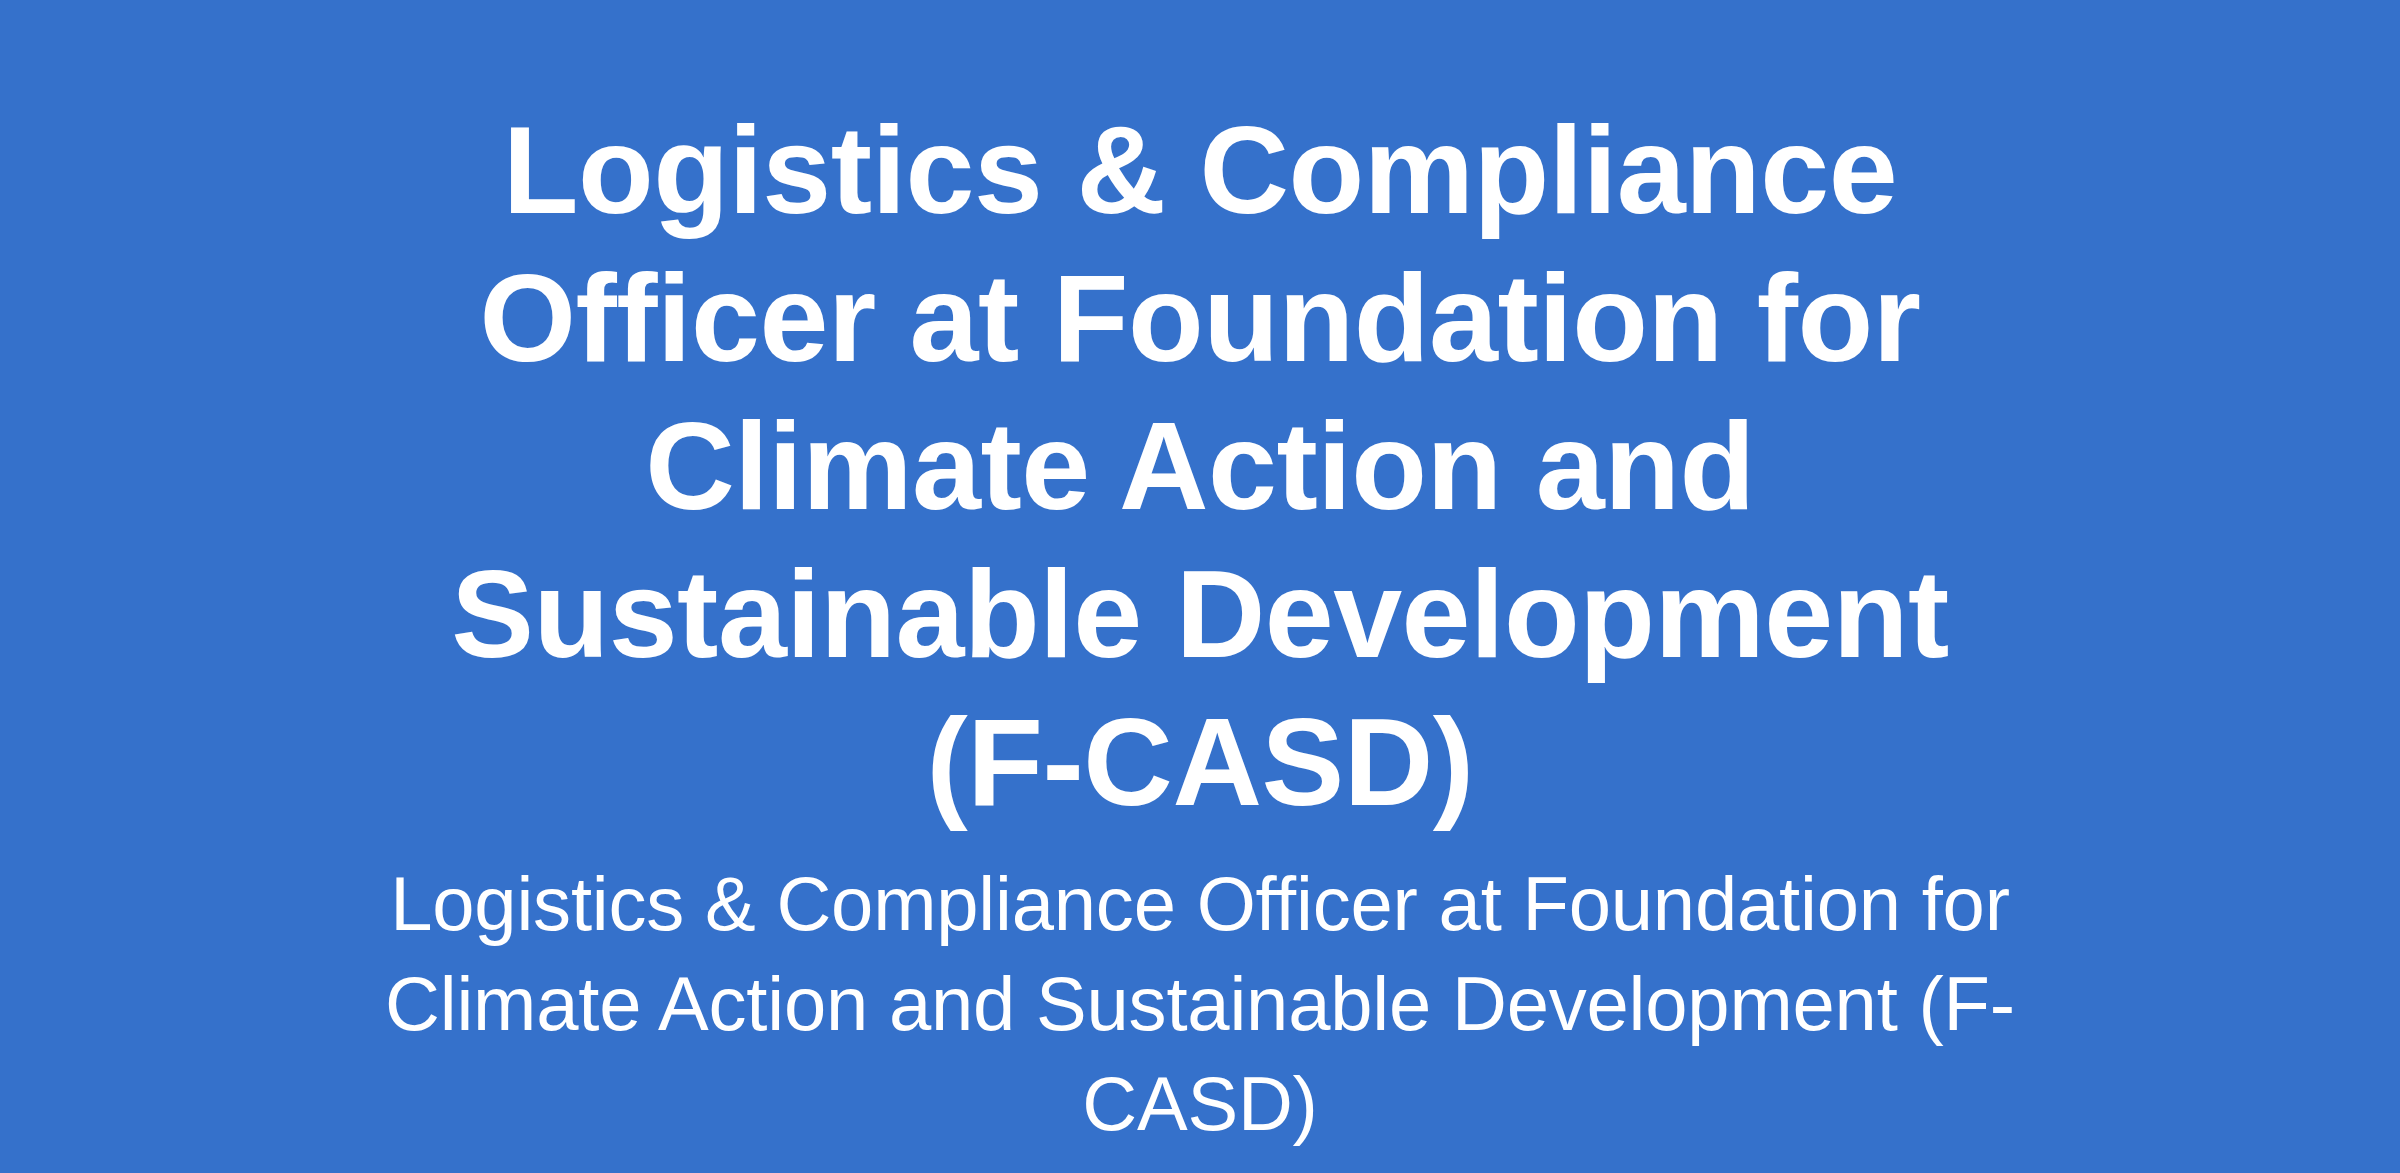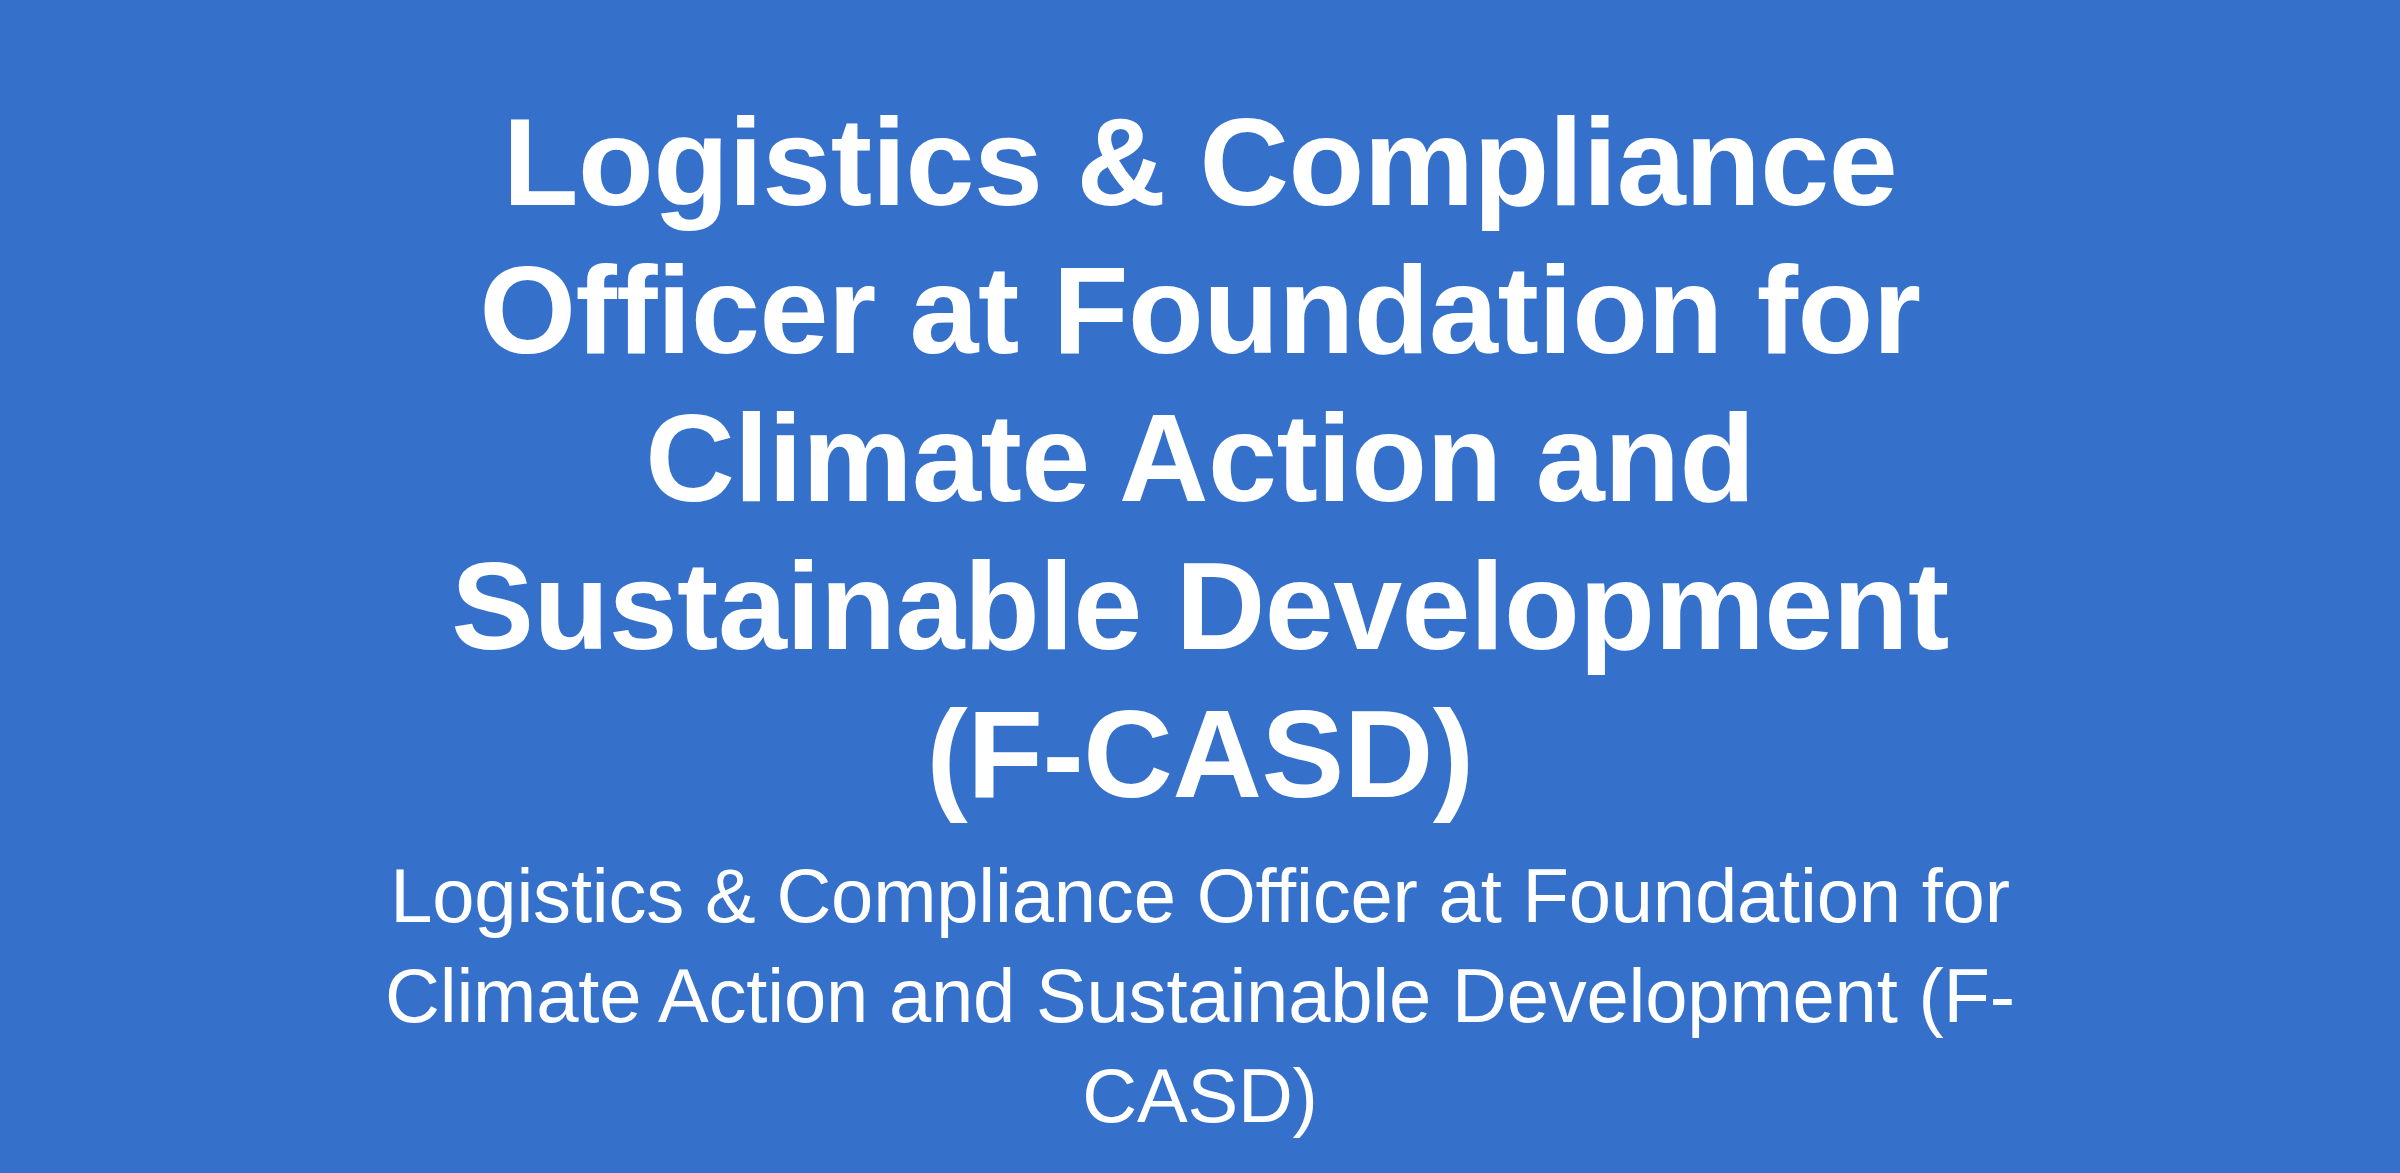--- a/index.html
+++ b/index.html
@@ -25,21 +25,21 @@
     display: flex;
     flex-direction: column;
     align-items: center;
     justify-content: flex-start;
     overflow: hidden;
   }
 
   .card-inner {
     box-sizing: border-box;
     width: 1740px;
-    margin: 0 auto;
+    margin: 8px auto;
     padding-top: 88px;
     text-align: center;
   }
 
   .card-title {
     margin: 0;
     padding: 0;
     font-family: "Liberation Sans", "DejaVu Sans", sans-serif;
     font-weight: 700;
     font-size: 124px;

